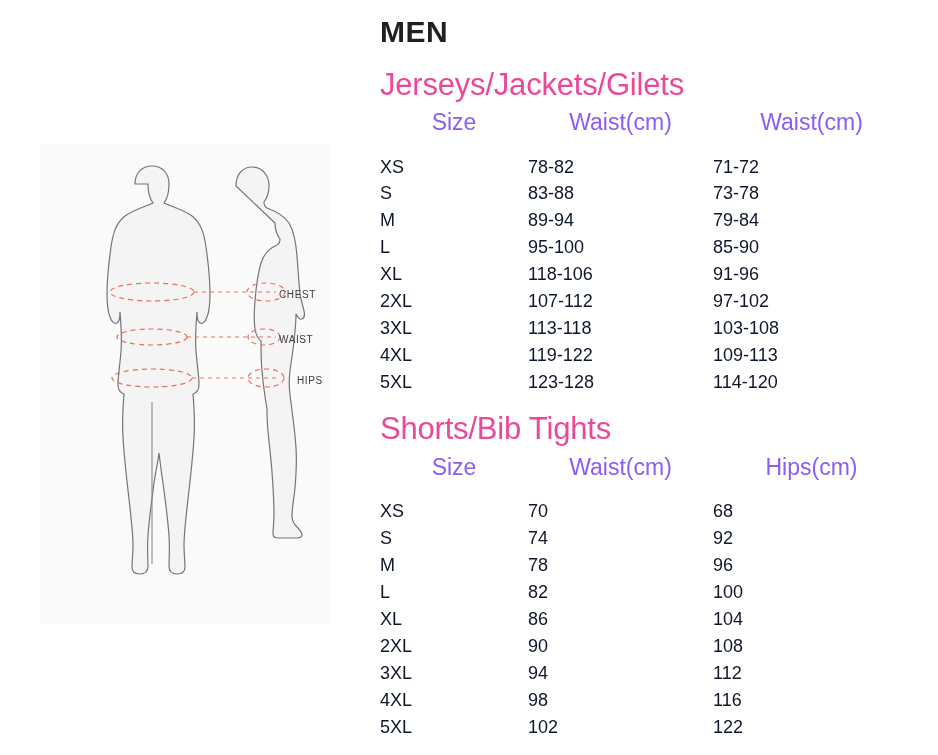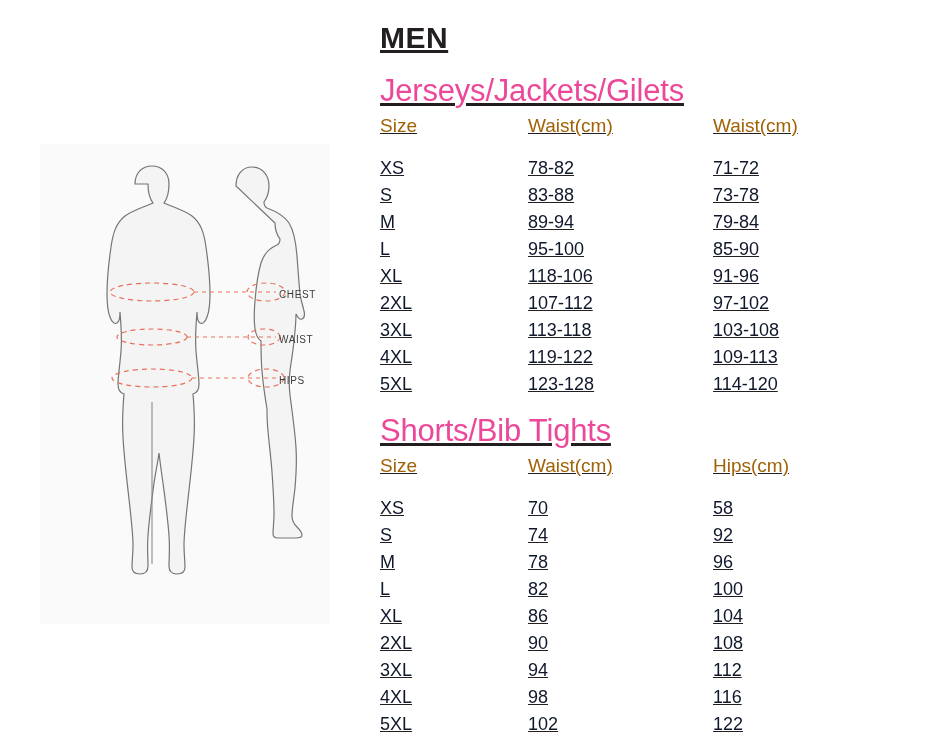--- a/index.html
+++ b/index.html
@@ -44,29 +44,28 @@
   .measure-label {
     position: absolute;
     font-size: 10px;
     letter-spacing: 0.6px;
     color: #3b3b3b;
     font-family: "Liberation Sans", sans-serif;
     font-weight: 400;
   }
   .lbl-chest { left: 279px; top: 289px; }
   .lbl-waist { left: 279px; top: 334px; }
-  .lbl-hips  { left: 279px; top: 375px; text-align: center; }
+  .lbl-hips  { left: 297px; top: 375px; text-align: center; }
 
   
   .content {
     flex: 1 1 auto;
-    padding-top: 22px;
+    padding-top: 16px;
     padding-left: 8px;
     box-sizing: border-box;
-    text-decoration: underline;
   }
   .gender-title {
     font-size: 30px;
     font-weight: 700;
     letter-spacing: 0.5px;
     margin: 0 0 18px 0;
     color: #231f20;
     line-height: 1.05;
   }
   .section-title {
@@ -76,24 +75,24 @@
     letter-spacing: -0.2px;
     color: #ec4899;
     line-height: 1.25;
   }
   table.size-table {
     border-collapse: collapse;
     width: 530px;
     table-layout: fixed;
   }
   table.size-table th {
-    text-align: left;
-    font-size: 19px;
+    text-align: center;
+    font-size: 23px;
     font-weight: 400;
-    color: #a16207;
+    color: #8b5cf6;
     padding: 0 0 20px 0;
     line-height: 1.1;
   }
   table.size-table td {
     text-align: left;
     font-size: 18px;
     font-weight: 400;
     color: #0f172a;
     padding: 0 0 3px 0;
     line-height: 1.33;
@@ -292,21 +291,21 @@
         <tr>
           <th>Size</th>
           <th>Waist(cm)</th>
           <th>Hips(cm)</th>
         </tr>
       </thead>
       <tbody>
         <tr>
           <td>XS</td>
           <td>70</td>
-          <td>58</td>
+          <td>68</td>
         </tr>
         <tr>
           <td>S</td>
           <td>74</td>
           <td>92</td>
         </tr>
         <tr>
           <td>M</td>
           <td>78</td>
           <td>96</td>

